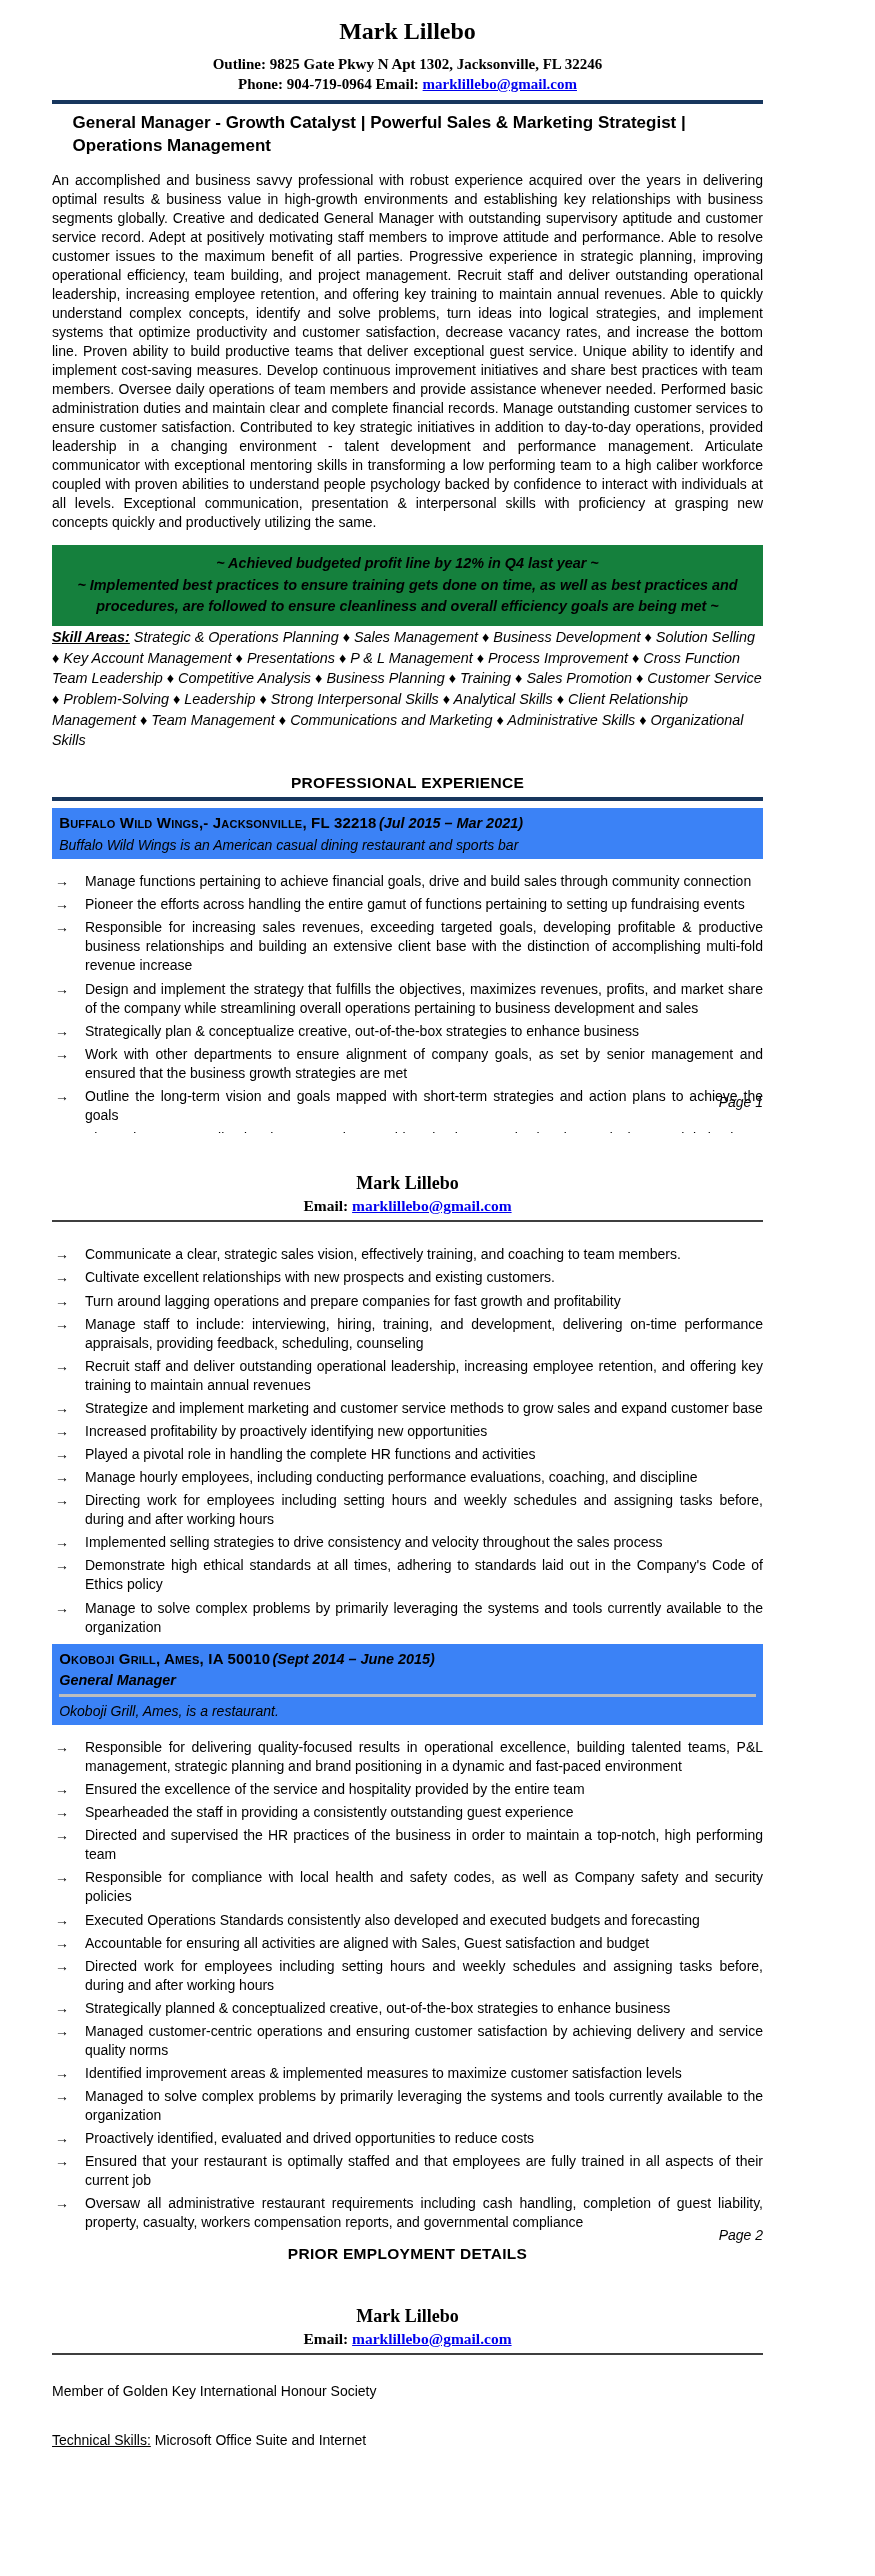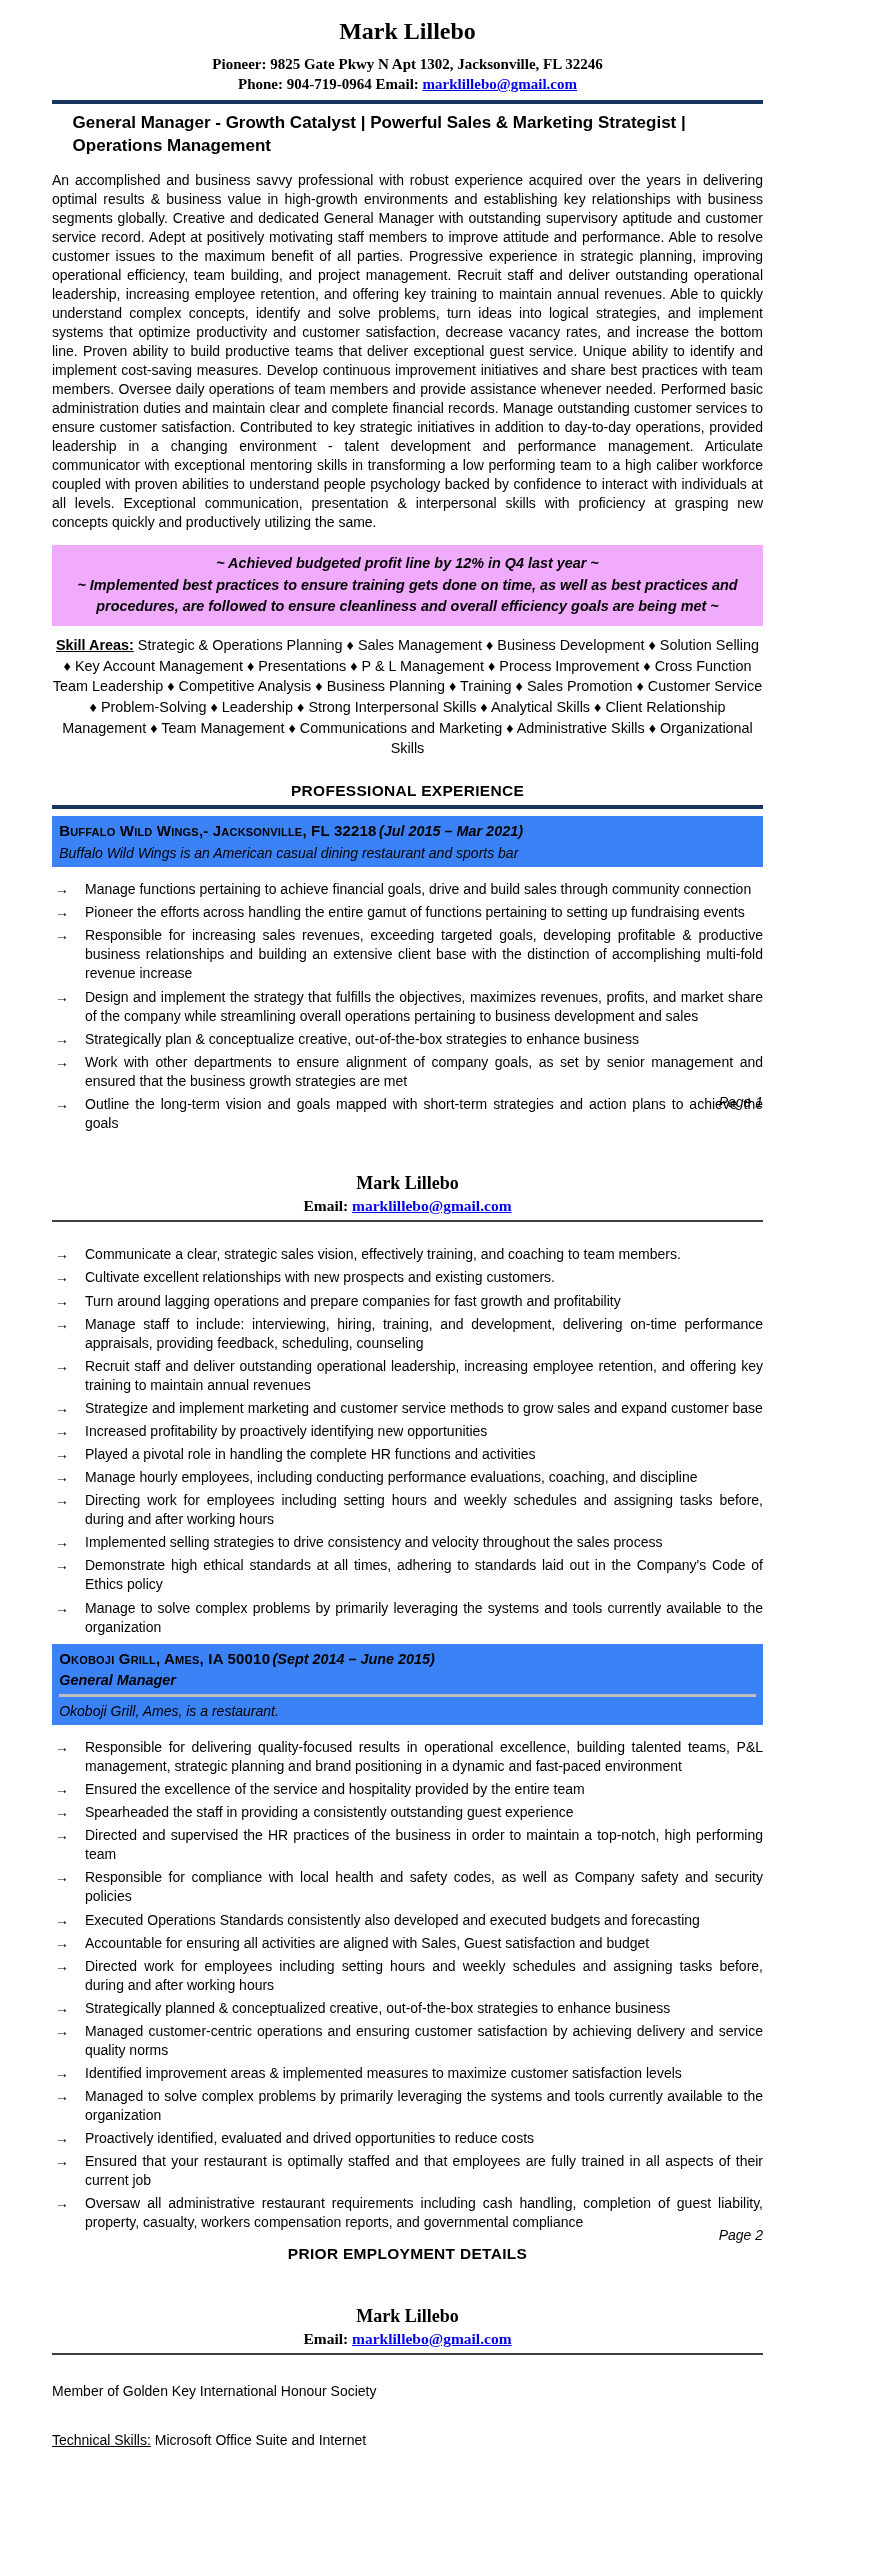--- a/index.html
+++ b/index.html
@@ -7,23 +7,23 @@
   .page{position:relative;width:815px;height:1133px;box-sizing:border-box;padding:15.5px 52px 0 52px;overflow:hidden;background:#fff;}
   
   .doc-name{font-family:"Liberation Serif",serif;font-weight:700;font-size:24px;text-align:center;margin:2.1px 0 11.3px 0;}
   .contact-line{font-family:"Liberation Serif",serif;font-weight:700;font-size:15px;text-align:center;margin:3.1px 0;}
   .contact-line a, .email-link{color:#0000ee;text-decoration:underline;font-weight:700;cursor:pointer;}
   .rule-navy{height:4.1px;background:#17365d;margin:7.2px 0 0 0;}
   .rule-gray{height:2.6px;background:#3f3f3f;margin:5.2px 0 0 0;}
   .job-title-line{font-weight:700;font-size:17px;text-align:left;line-height:1.32;margin:8.2px 20.6px 0 20.6px;}
   
   .summary{font-size:14px;line-height:19px;text-align:justify;margin-top:13.4px;}
-  .achievements{background:#f0abfc;margin-top:13.4px;padding:8.2px 15.5px;text-align:center;}
+  .achievements{background:#15803d;margin-top:13.4px;padding:8.2px 15.5px;text-align:center;}
   .achievement-line{font-weight:700;font-style:italic;font-size:14.4px;line-height:21.6px;}
-  .skills{font-size:14.4px;line-height:20.6px;text-align:center;margin-top:9px;}
+  .skills{font-style:italic;font-size:14.4px;line-height:20.6px;text-align:left;margin-top:1px;}
   .skills .skills-label{font-weight:700;text-decoration:underline;}
   .section-heading{font-weight:700;font-size:15.5px;text-align:center;margin-top:23px;letter-spacing:0.3px;}
   .section-heading + .rule-navy{margin-top:5.2px;}
   
   .job-block{background:#3b82f6;margin-top:7.2px;padding:6.2px 7.2px;}
   .job-company{font-weight:700;font-size:15px;font-variant:small-caps;letter-spacing:0.2px;}
   .job-dates{font-weight:700;font-style:italic;font-variant:normal;font-size:14.4px;}
   .job-role{font-weight:700;font-style:italic;font-size:14.4px;margin-top:5.2px;}
   .job-desc{font-style:italic;font-size:14px;margin-top:5.2px;}
   .job-divider{height:3.1px;background:#bdbdbd;margin:6.2px 0 2.1px 0;}
@@ -40,21 +40,21 @@
   .p3-line{font-size:14px;margin-top:5.2px;line-height:20.6px;}
   .tech-line{font-size:14px;margin-top:30px;}
   .tech-label{text-decoration:underline;}
 </style>
 </head>
 <body>
 
 <div class="page">
   <div class="doc-name">Mark Lillebo</div>
   <div class="contact-line">
-    <span>Pioneer:</span>
+    <span>Outline:</span>
     <span> </span>
     <span>9825 Gate Pkwy N Apt 1302, Jacksonville, FL 32246</span>
   </div>
   <div class="contact-line">
     <span>Phone:</span>
     <span> </span>
     <span>904-719-0964</span>
     <span> </span>
     <span>Email:</span>
     <span> </span>

